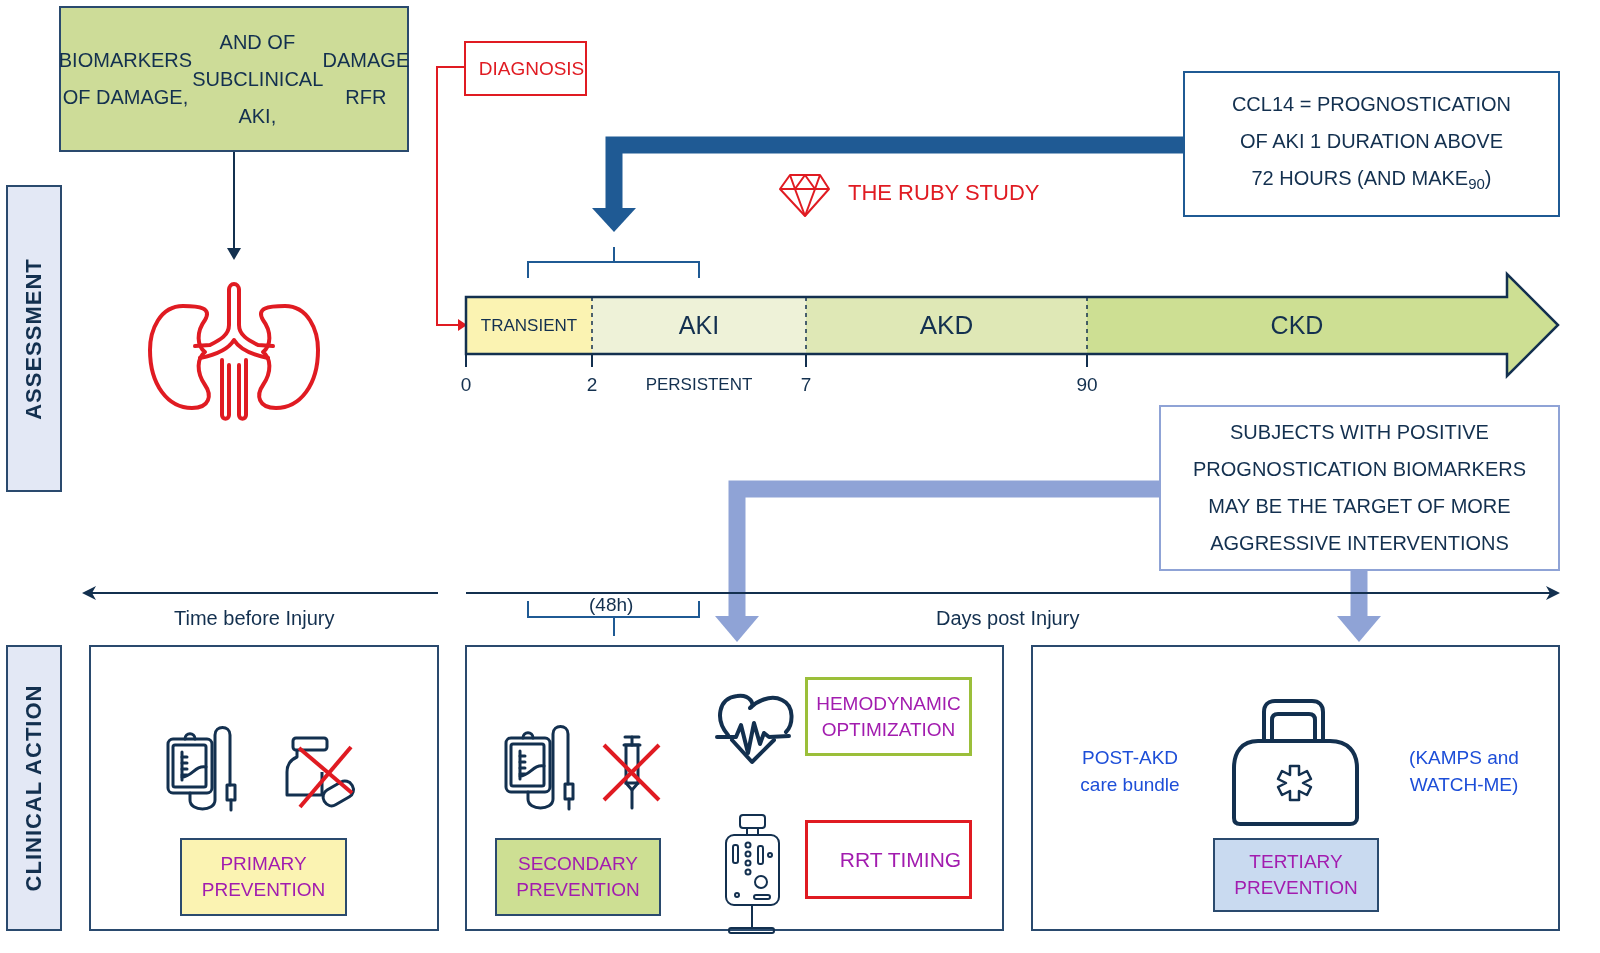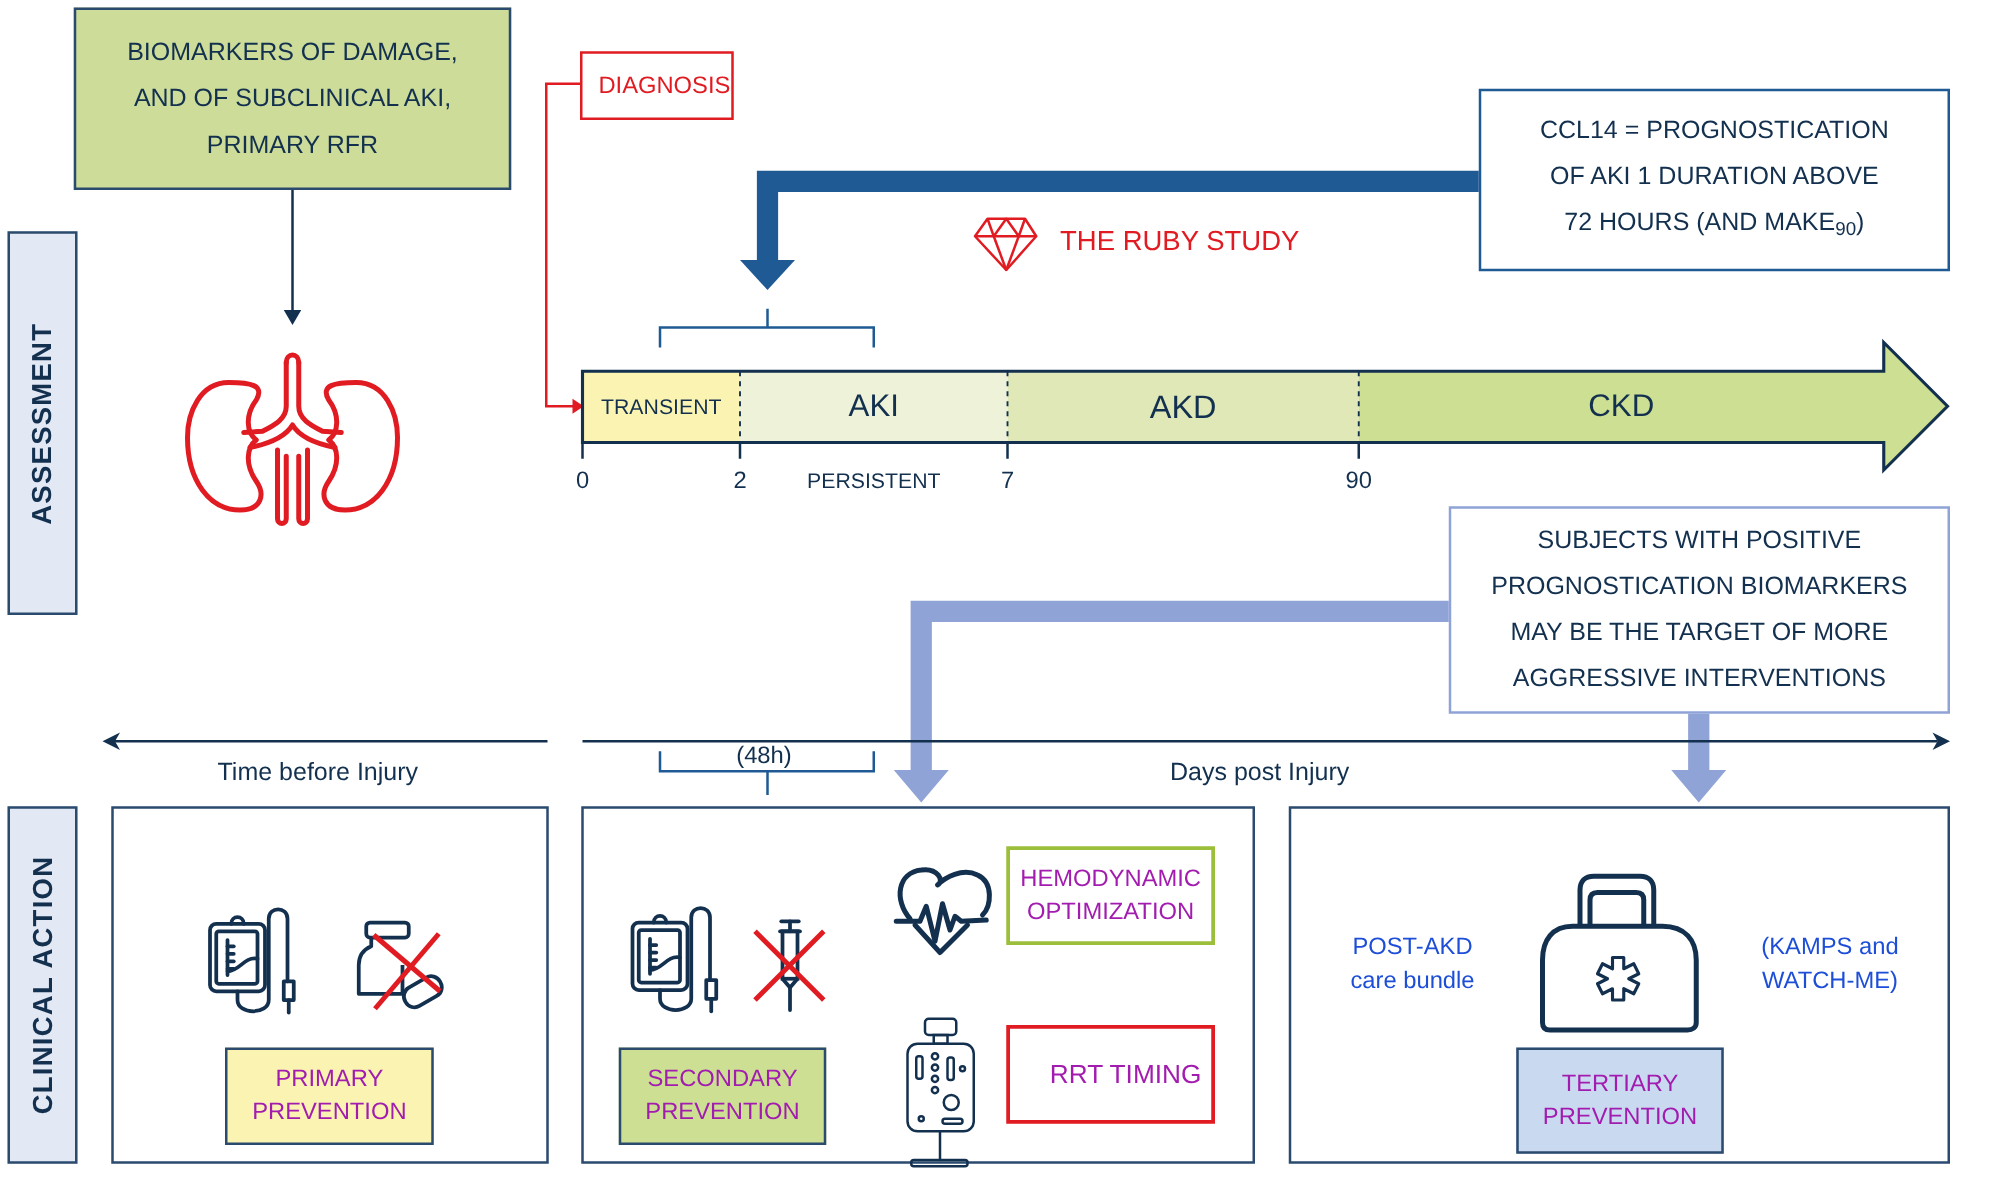--- a/index.html
+++ b/index.html
@@ -82,24 +82,24 @@
 
   <line x1="90" y1="593" x2="438" y2="593" stroke="#13304f" stroke-width="2"></line>
   <polygon points="82,593 96,586 92,593 96,600" fill="#13304f"></polygon>
   <line x1="466" y1="593" x2="1550" y2="593" stroke="#13304f" stroke-width="2"></line>
   <polygon points="1560,593 1546,586 1550,593 1546,600" fill="#13304f"></polygon>
 
   <polyline points="528,601 528,617 699,617 699,601" fill="none" stroke="#1f5a94" stroke-width="2"></polyline>
   <line x1="614" y1="617" x2="614" y2="636" stroke="#1f5a94" stroke-width="2"></line>
 </svg>
 
-<div class="box lines" style="left:59px;top:6px;width:350px;height:146px;background:#cddc98;border:2px solid #2a4a6e;flex-direction:column;">
+<div class="box lines" style="left:59px;top:6px;width:350px;height:146px;background:#cddc98;border:2px solid #2a4a6e;flex-direction:row;">
   <div>BIOMARKERS OF DAMAGE,</div>
   <div>AND OF SUBCLINICAL AKI,</div>
-  <div>PRIMARY RFR</div>
+  <div>DAMAGE RFR</div>
 </div>
 
 <div class="box red" style="left:464px;top:41px;width:123px;height:55px;border:2px solid #e01b22;font-size:19px;background:#fff;padding-left:12px;">
   <span>DIAGNOSIS</span>
 </div>
 
 <div class="abs red" style="left:848px;top:180px;font-size:22px;">THE RUBY STUDY</div>
 
 <div class="box lines" style="left:1183px;top:71px;width:377px;height:146px;border:2px solid #1f5a94;background:#fff;flex-direction:column;">
   <div>CCL14 = PROGNOSTICATION</div>
@@ -229,21 +229,21 @@
 </div>
 
 <div class="tag" style="left:180px;top:838px;width:167px;height:78px;background:#fbf3b2;border:2px solid #2a4a6e;flex-direction:column;">
   <div>PRIMARY</div>
   <div>PREVENTION</div>
 </div>
 <div class="tag" style="left:495px;top:838px;width:166px;height:78px;background:#cddf93;border:2px solid #2a4a6e;flex-direction:column;">
   <div>SECONDARY</div>
   <div>PREVENTION</div>
 </div>
-<div class="tag" style="left:1213px;top:838px;width:166px;height:85px;background:#c9daf0;border:2px solid #2a4a6e;flex-direction:column;">
+<div class="tag" style="left:1213px;top:838px;width:166px;height:74px;background:#c9daf0;border:2px solid #2a4a6e;flex-direction:column;">
   <div>TERTIARY</div>
   <div>PREVENTION</div>
 </div>
 
 <div class="caption" style="left:1060px;top:744px;width:140px;">
   <div>POST-AKD</div>
   <div>care bundle</div>
 </div>
 <div class="caption" style="left:1394px;top:744px;width:140px;">
   <div>(KAMPS and</div>

